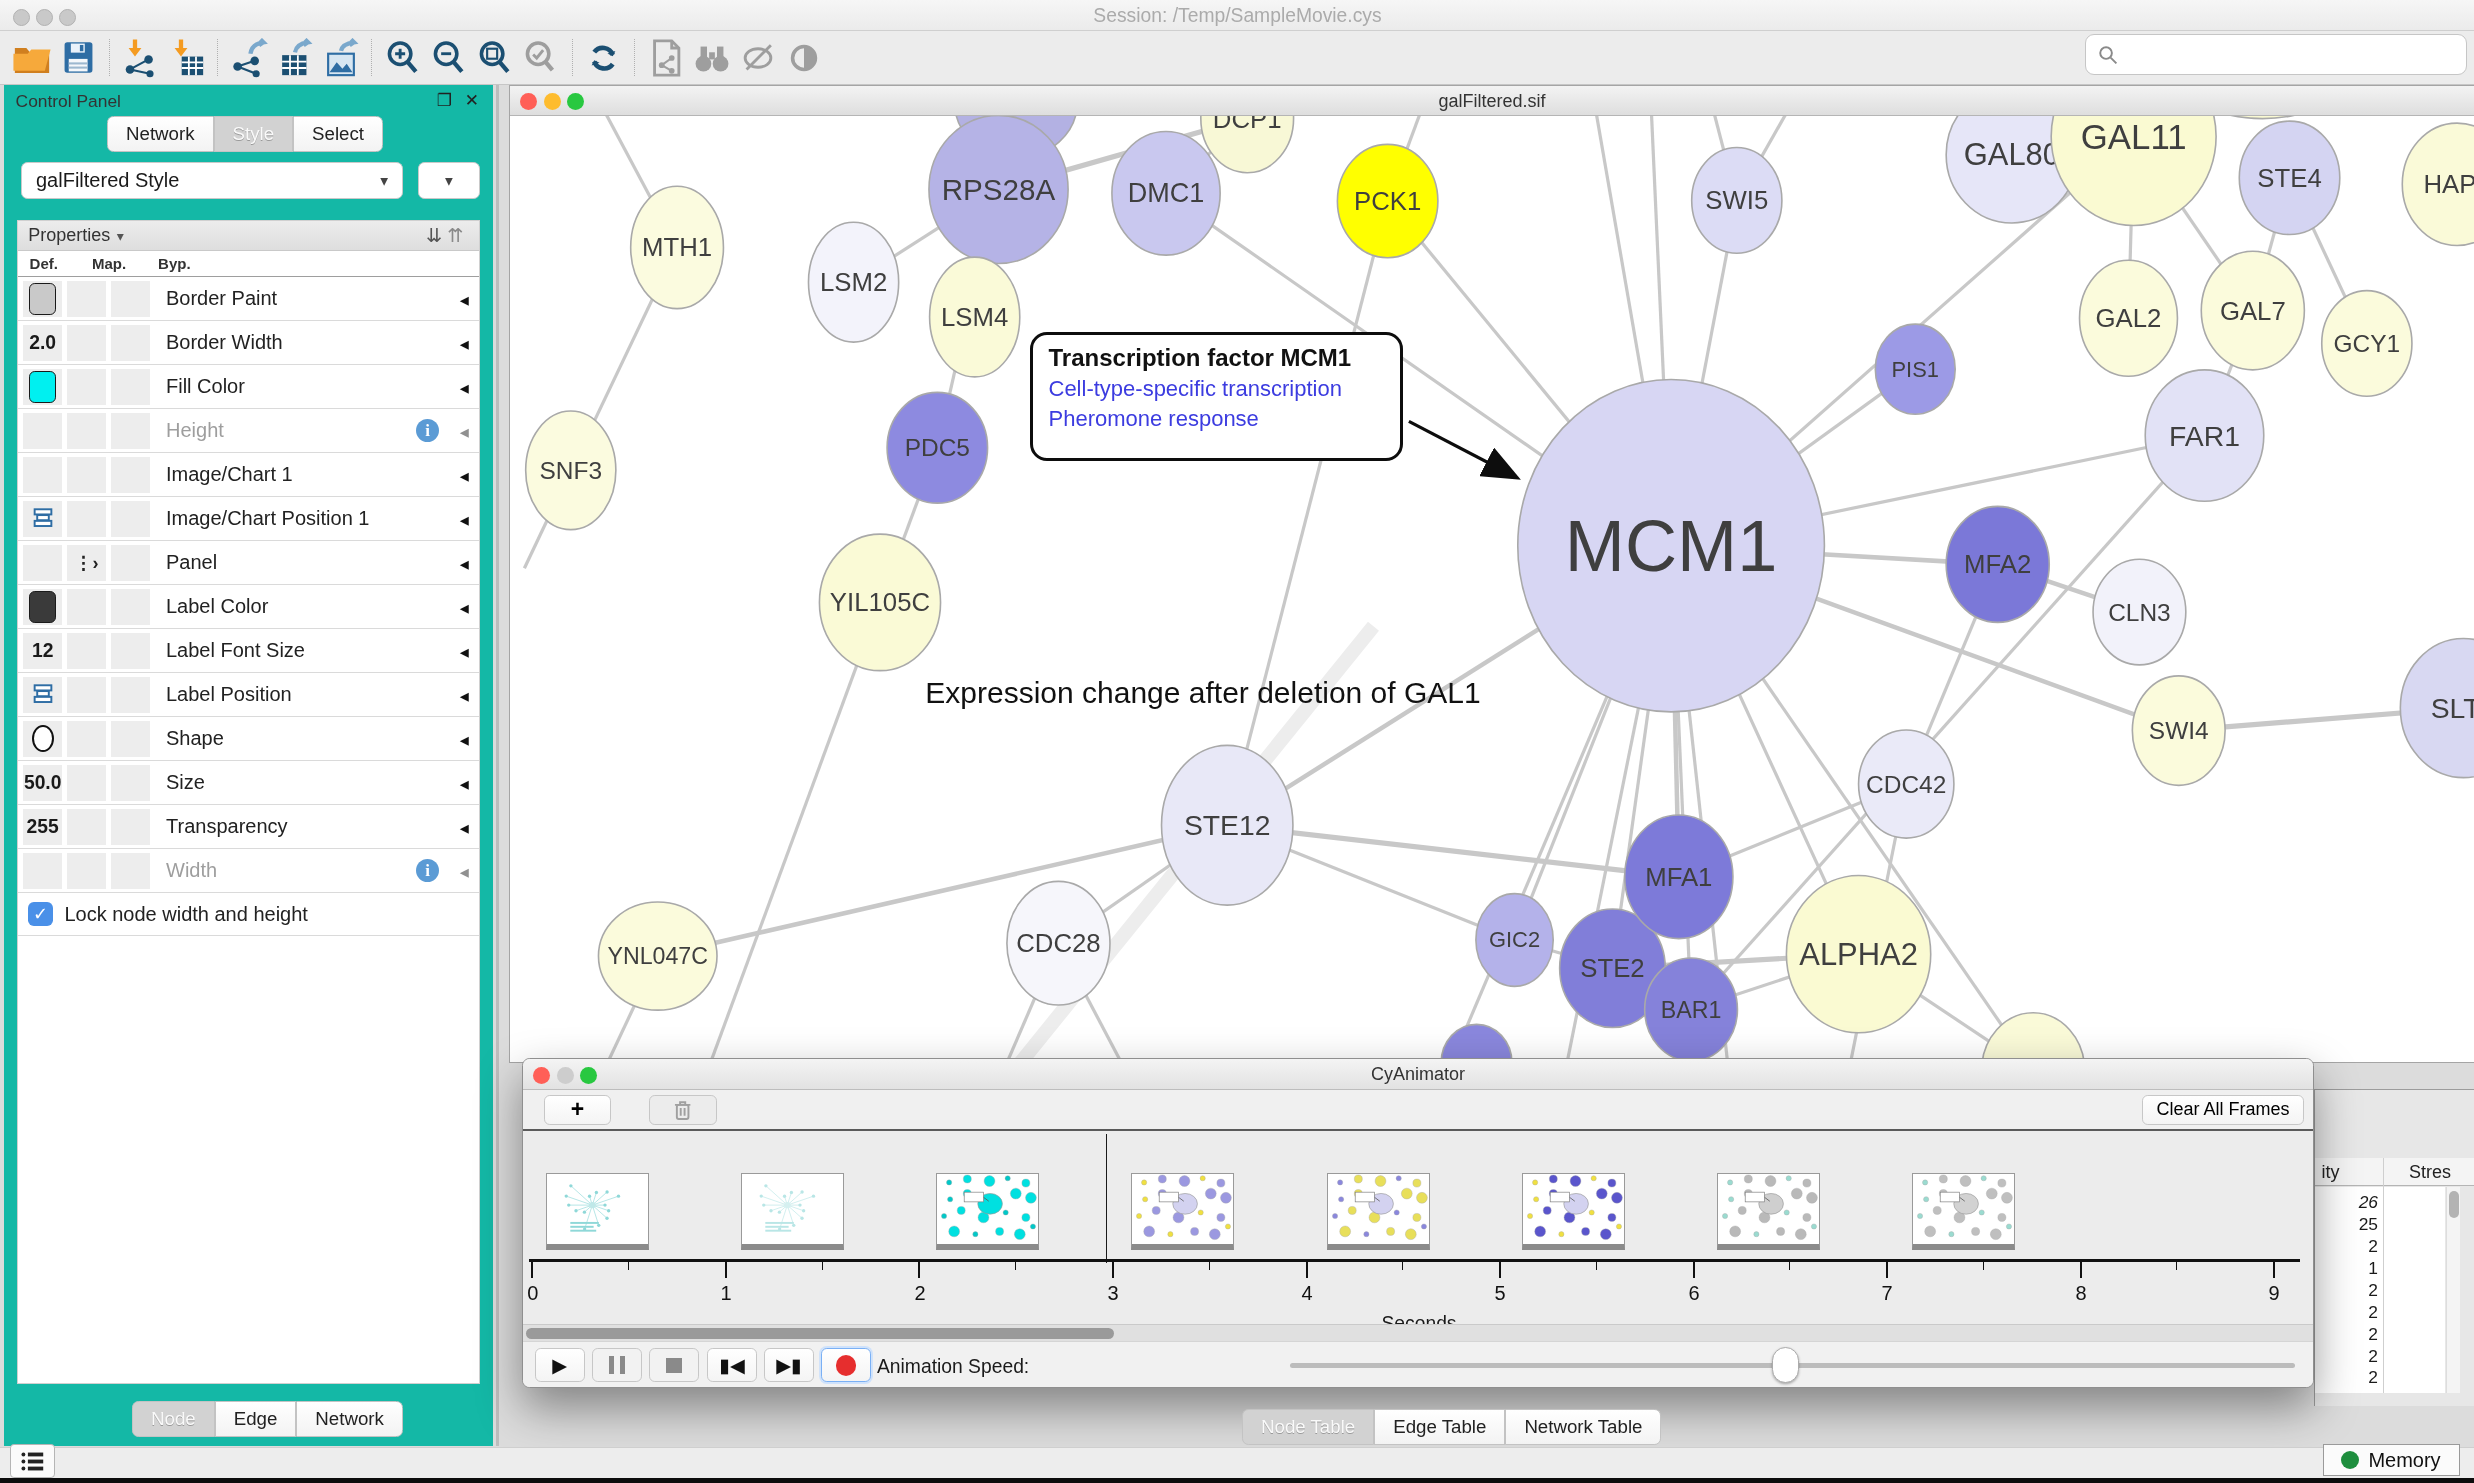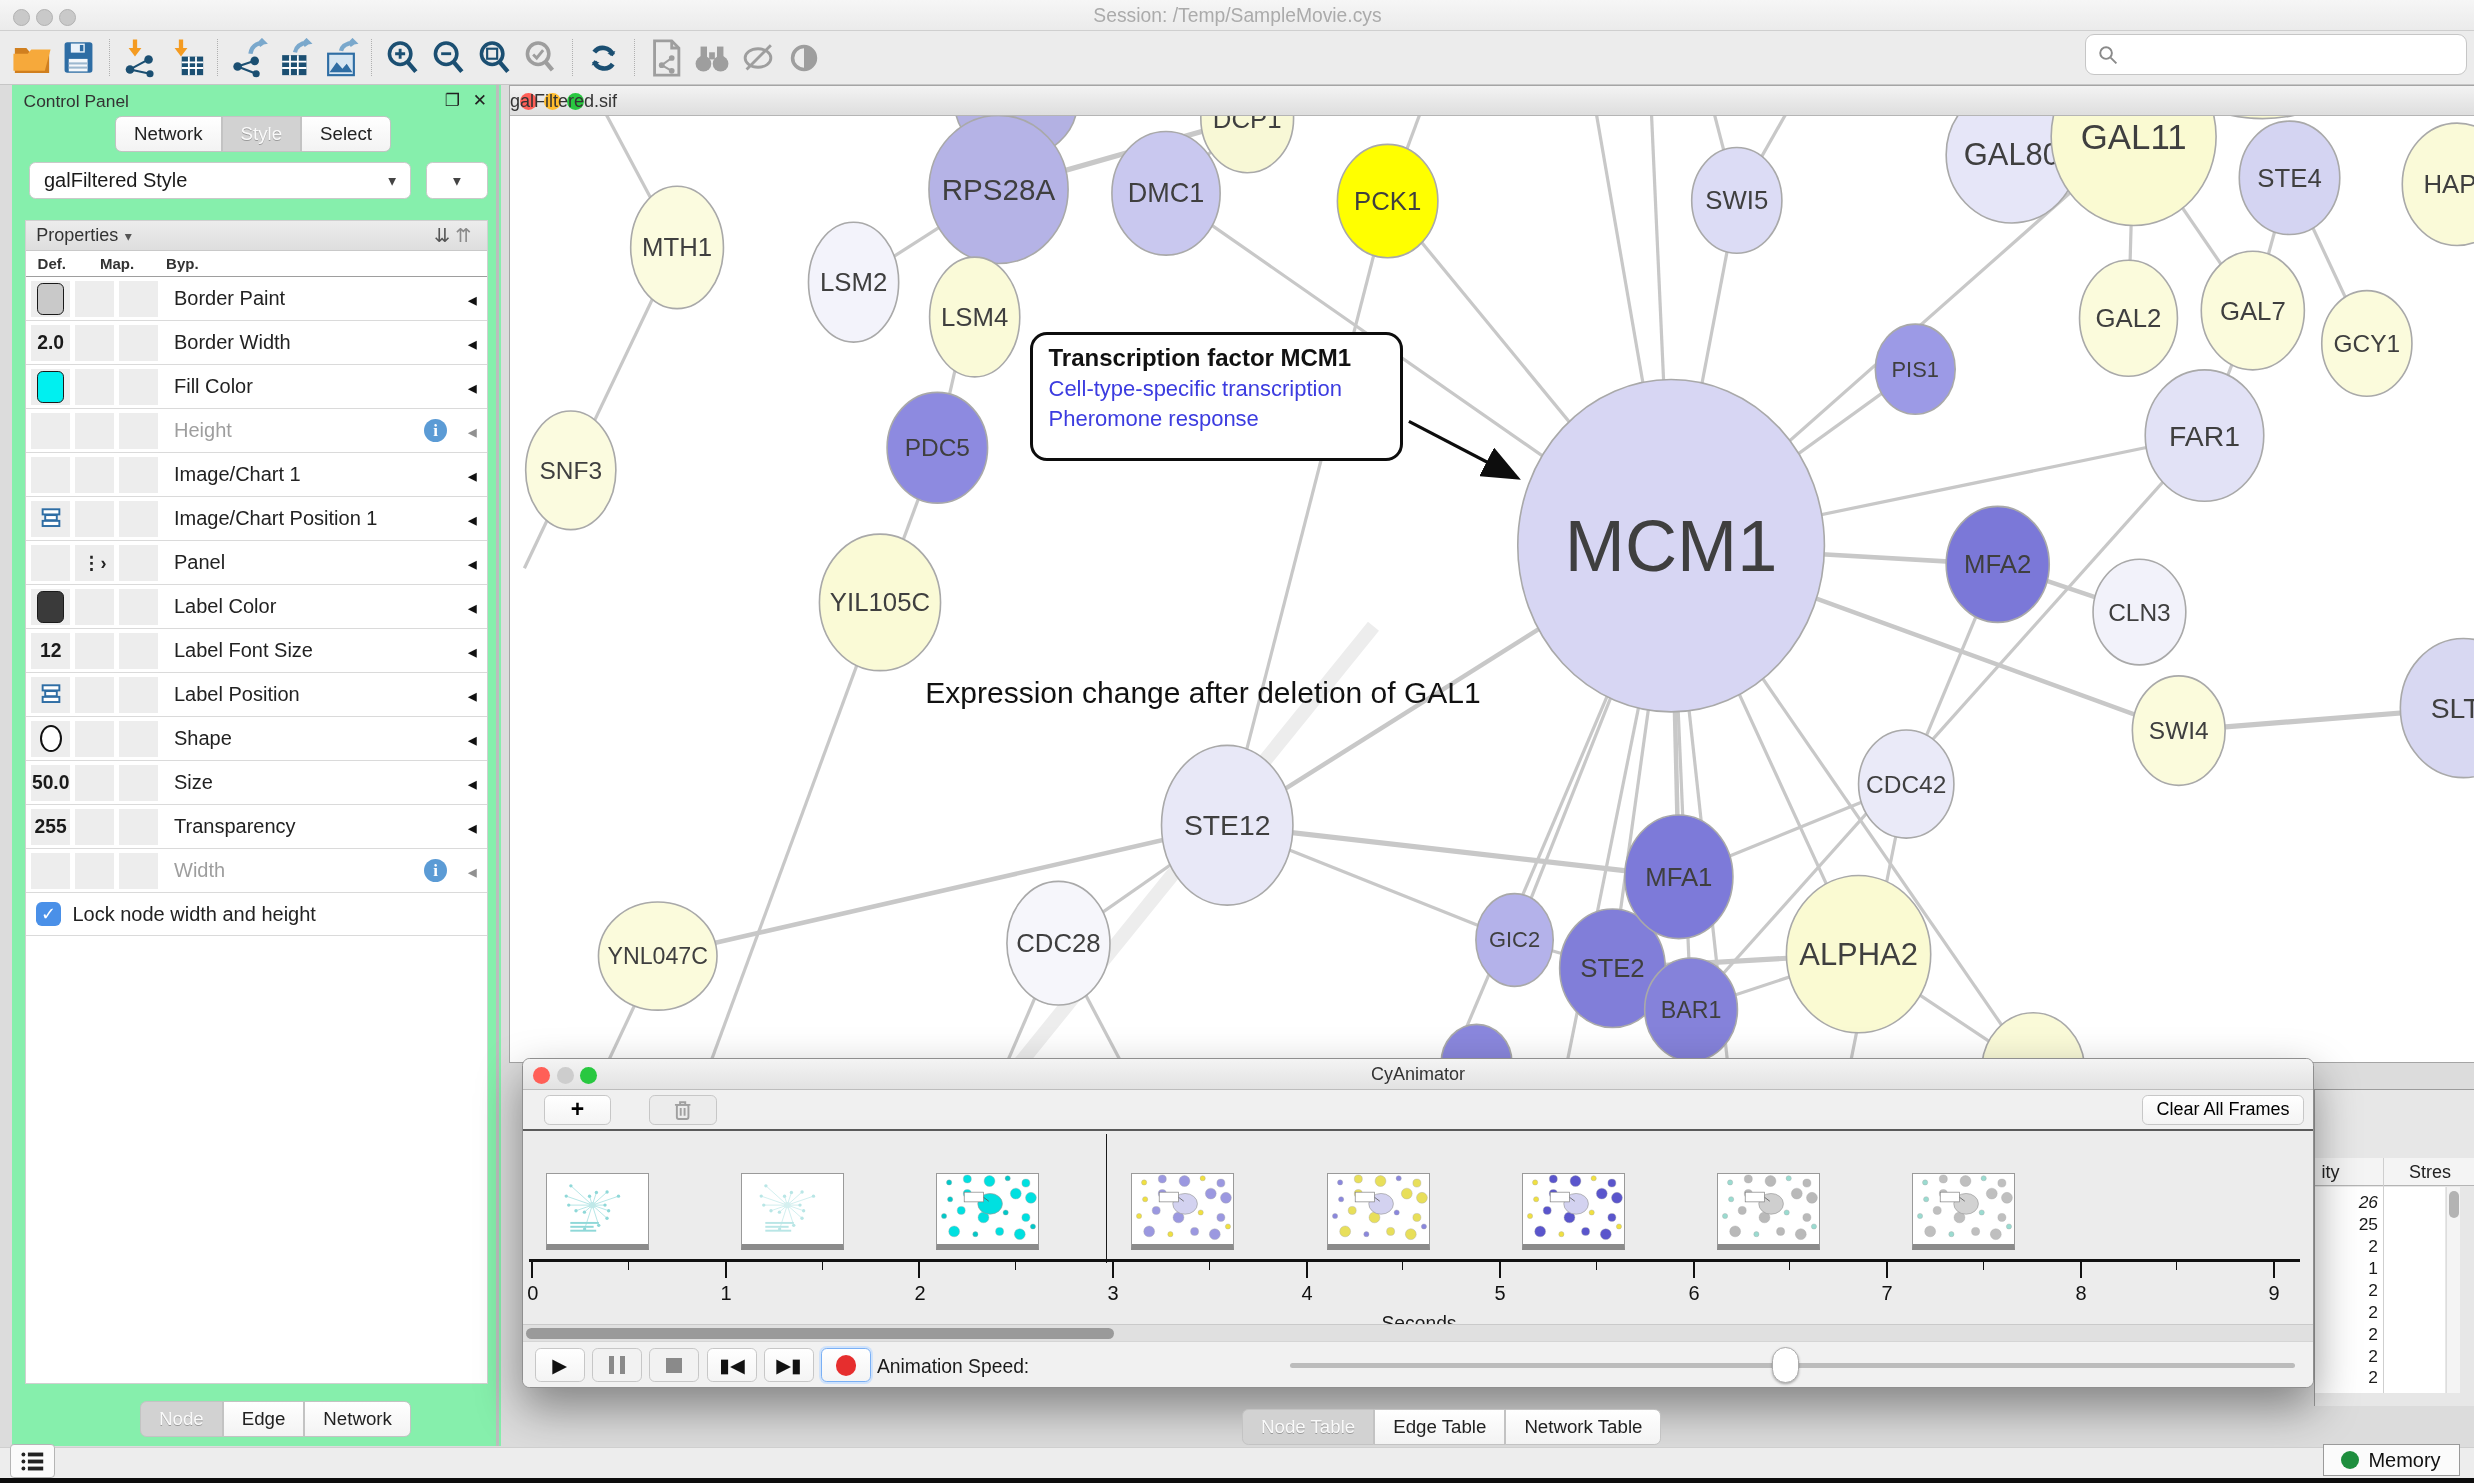--- a/index.html
+++ b/index.html
@@ -14,21 +14,21 @@
   .app-title { position:absolute; left:0; right:0; top:5.2px; text-align:center; font-size:19.3px; color:#ababab; }
   .toolbar { position:absolute; left:0; top:31px; width:2475px; height:54px; background:#ececec;
     border-bottom:1.3px solid #c6c6c6; display:flex; align-items:center; padding-left:9px; }
   .tool { width:46px; height:46px; display:flex; align-items:center; justify-content:center; }
   .tsep { width:0; height:37px; border-left:1.3px dotted #b0b0b0; margin:0 7.7px; }
   .searchbox { position:absolute; right:7.7px; top:34px; width:382px; height:41px; background:#fff;
     border:1.3px solid #c6c6c6; border-radius:9px; display:flex; align-items:center; padding-left:10.3px; }
   .searchbox input { border:none; outline:none; font-size:19.3px; width:335px; background:transparent; }
 
   
-  .cpanel { position:absolute; left:12px; top:85px; width:489px; height:1361px; background:#86efac; }
+  .cpanel { position:absolute; left:4px; top:85px; width:489px; height:1361px; background:#14b8a6; }
   .cpanel-divider { position:absolute; left:496px; top:85px; width:2.6px; height:1361px; background:#bdbdbd; }
   .cpanel-title { position:absolute; left:11.6px; top:6.4px; font-size:17.4px; color:#333; }
   .winctl { position:absolute; top:5.2px; font-size:17px; color:#222; }
   .cp-tabs { position:absolute; left:103px; top:31px; display:flex; }
   .tabbtn { height:35px; border:0.6px solid #c3c3c3; background:linear-gradient(#ffffff,#f3f3f3);
     color:#222; font-size:18.7px; display:flex; align-items:center; justify-content:center; padding:17px 18px; }
   .tabbtn.first { border-radius:6.4px 0 0 6.4px; }
   .tabbtn.last { border-radius:0 6.4px 6.4px 0; }
   .tabbtn.pressed { background:#d2d2d2; color:#fafafa; text-shadow:0 0.6px 0.6px #999; }
   .stylesel { position:absolute; left:17px; top:77px; width:382px; height:37px; background:#fff;
@@ -66,21 +66,21 @@
   .checkbox { width:24.5px; height:24.5px; margin-left:10.3px; background:#4a90e8; border-radius:5.8px;
     color:#fff; font-size:18px; text-align:center; line-height:24.5px; }
   .locklabel { margin-left:11.6px; font-size:20px; color:#222; }
   .cp-bottom-tabs { position:absolute; left:128px; top:1316px; display:flex; }
 
   
   .netwin { position:absolute; left:509px; top:85px; width:1966px; height:978px; background:#fff;
     border:0.6px solid #a5a5a5; }
   .netbar { position:absolute; left:0; top:0; width:100%; height:30px;
     background:linear-gradient(#f3f3f3,#dedede); border-bottom:0.6px solid #b5b5b5; }
-  .net-title { position:absolute; left:0; right:0; top:4.5px; font-size:18px; color:#333; }
+  .net-title { position:absolute; left:0; right:0; top:4.5px; text-align:center; font-size:18px; color:#333; }
   .netcanvas { position:absolute; left:0; top:30px; }
   .annot { position:absolute; left:520px; top:246px; width:373px; height:129px; background:#fff;
     border:3.9px solid #0d0d0d; border-radius:17px; padding:9px 15.5px; z-index:5; }
   .annot-title { font-size:24px; font-weight:bold; color:#111; }
   .annot-line { font-size:22px; color:#3c3ce0; margin-top:3.9px; }
   .net-caption { position:absolute; left:693px; top:590px; transform:translateX(-50%); font-size:30px;
     color:#111; white-space:nowrap; z-index:4; }
 
   
   .anim { position:absolute; left:522px; top:1058px; width:1792px; height:330px; background:#f0f0f0;

